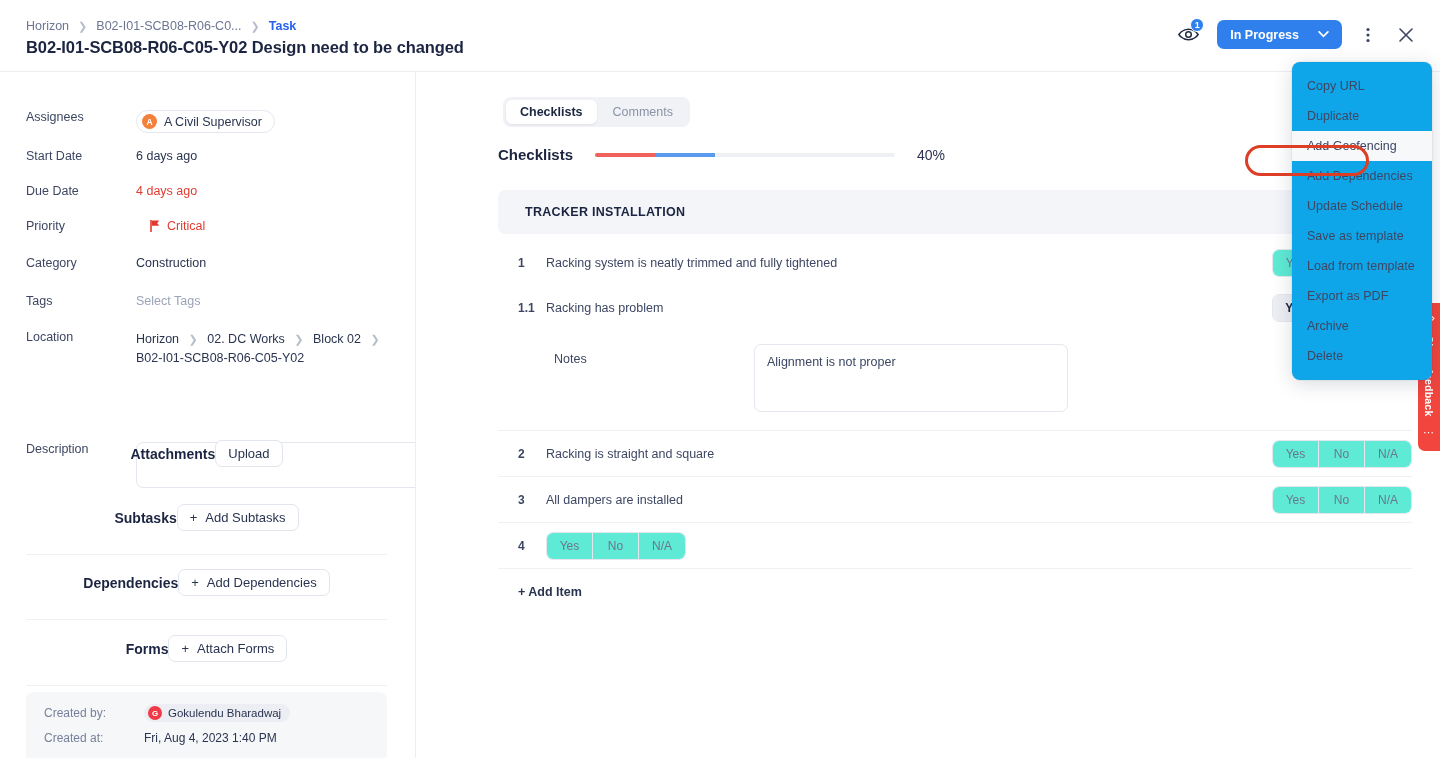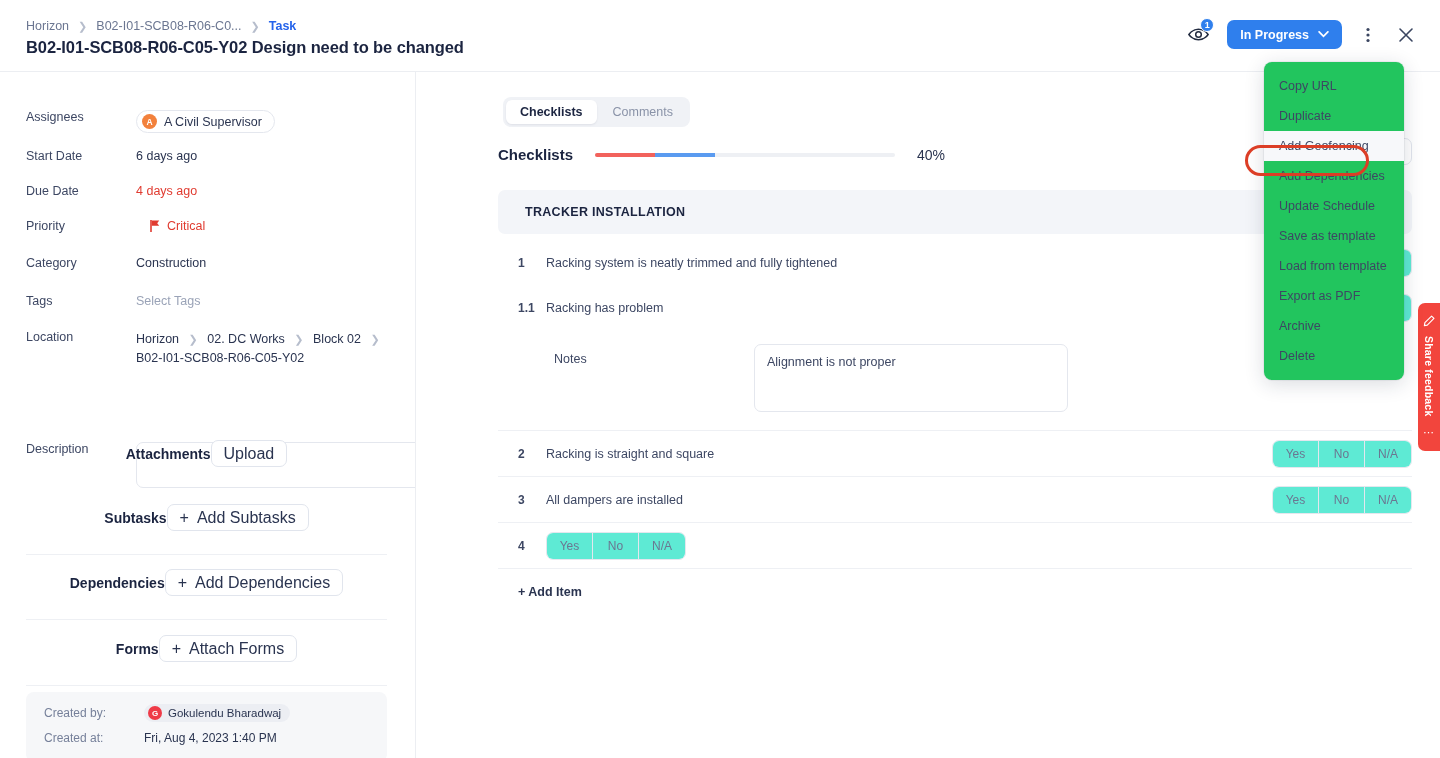--- a/index.html
+++ b/index.html
@@ -39,21 +39,21 @@
     position:absolute; top:-4px; right:-1px;
     background:#2f7fed; color:#fff; font-size:9px; font-weight:700;
     width:14px; height:14px; border-radius:50%;
     display:flex; align-items:center; justify-content:center;
     border:1.5px solid #fff;
   }
   .status-btn {
     background:#2f7fed; color:#fff; border:none;
     border-radius:7px; height:29px; padding:0 13px;
     font-size:12.5px; font-weight:700; font-family:inherit;
-    display:flex; align-items:center; gap:9px; cursor:pointer;
+    display:flex; align-items:center; gap:19px; cursor:pointer;
   }
   .icon-btn {
     width:24px; height:26px; display:flex; align-items:center; justify-content:center;
     cursor:pointer; color:#3a4560;
   }
 
   
   .left-panel {
     position:absolute; left:0; top:72px; width:416px; bottom:0;
     border-right:1px solid #eceef2; background:#fff;
@@ -86,21 +86,21 @@
   .loc-sep { color:#b6bdcc; margin:0 6px; font-size:11px; }
   .desc-box {
     width:310px; height:46px; border:1px solid #e4e7ee; border-radius:7px;
     background:#fff;
   }
 
   .sec-row { position:absolute; left:26px; right:28px; display:flex; align-items:center; justify-content:center; }
   .sec-title { font-size:14px; font-weight:700; color:#1b2440; }
   .ghost-btn {
     border:1px solid #e1e5ed; background:#fff; border-radius:7px;
-    height:27px; padding:0 12px; font-size:16px; color:#2a3450;
+    height:27px; padding:0 12px; font-size:13px; color:#2a3450;
     font-family:inherit; display:flex; align-items:center; gap:8px; cursor:pointer;
     font-weight:400;
   }
   .divider { position:absolute; left:26px; right:28px; height:1px; background:#eef0f4; }
 
   .created-box {
     position:absolute; left:26px; right:28px; top:702px; height:70px;
     background:#f6f7f9; border-radius:8px; padding:12px 0 0 18px;
   }
   .created-line { display:flex; align-items:center; margin-bottom:9px; }
@@ -167,22 +167,22 @@
   .notes-box {
     width:314px; height:68px; border:1px solid #e4e7ee; border-radius:7px;
     padding:10px 12px; font-size:12.5px; color:#3d4763; background:#fff;
   }
   .add-item {
     padding:16px 0 0 20px; font-size:12.5px; font-weight:700; color:#2a3450; cursor:pointer;
   }
 
   
   .menu {
-    position:absolute; left:1264px; top:62px; width:140px;
-    background:#22c55e; border-radius:8px;
+    position:absolute; left:1292px; top:62px; width:140px;
+    background:#0ea5e9; border-radius:8px;
     box-shadow:0 4px 20px rgba(25,35,60,.16), 0 0 0 1px rgba(25,35,60,.05);
     padding:9px 0; z-index:50;
   }
   .menu-item {
     padding:8px 15px; font-size:12.5px; color:#3d4763; cursor:pointer;
     position:relative; white-space:nowrap;
   }
   .menu-item.hl { background:#f7f8fa; }
   .hl-ring {
     position:absolute; left:1245px; top:145px;

